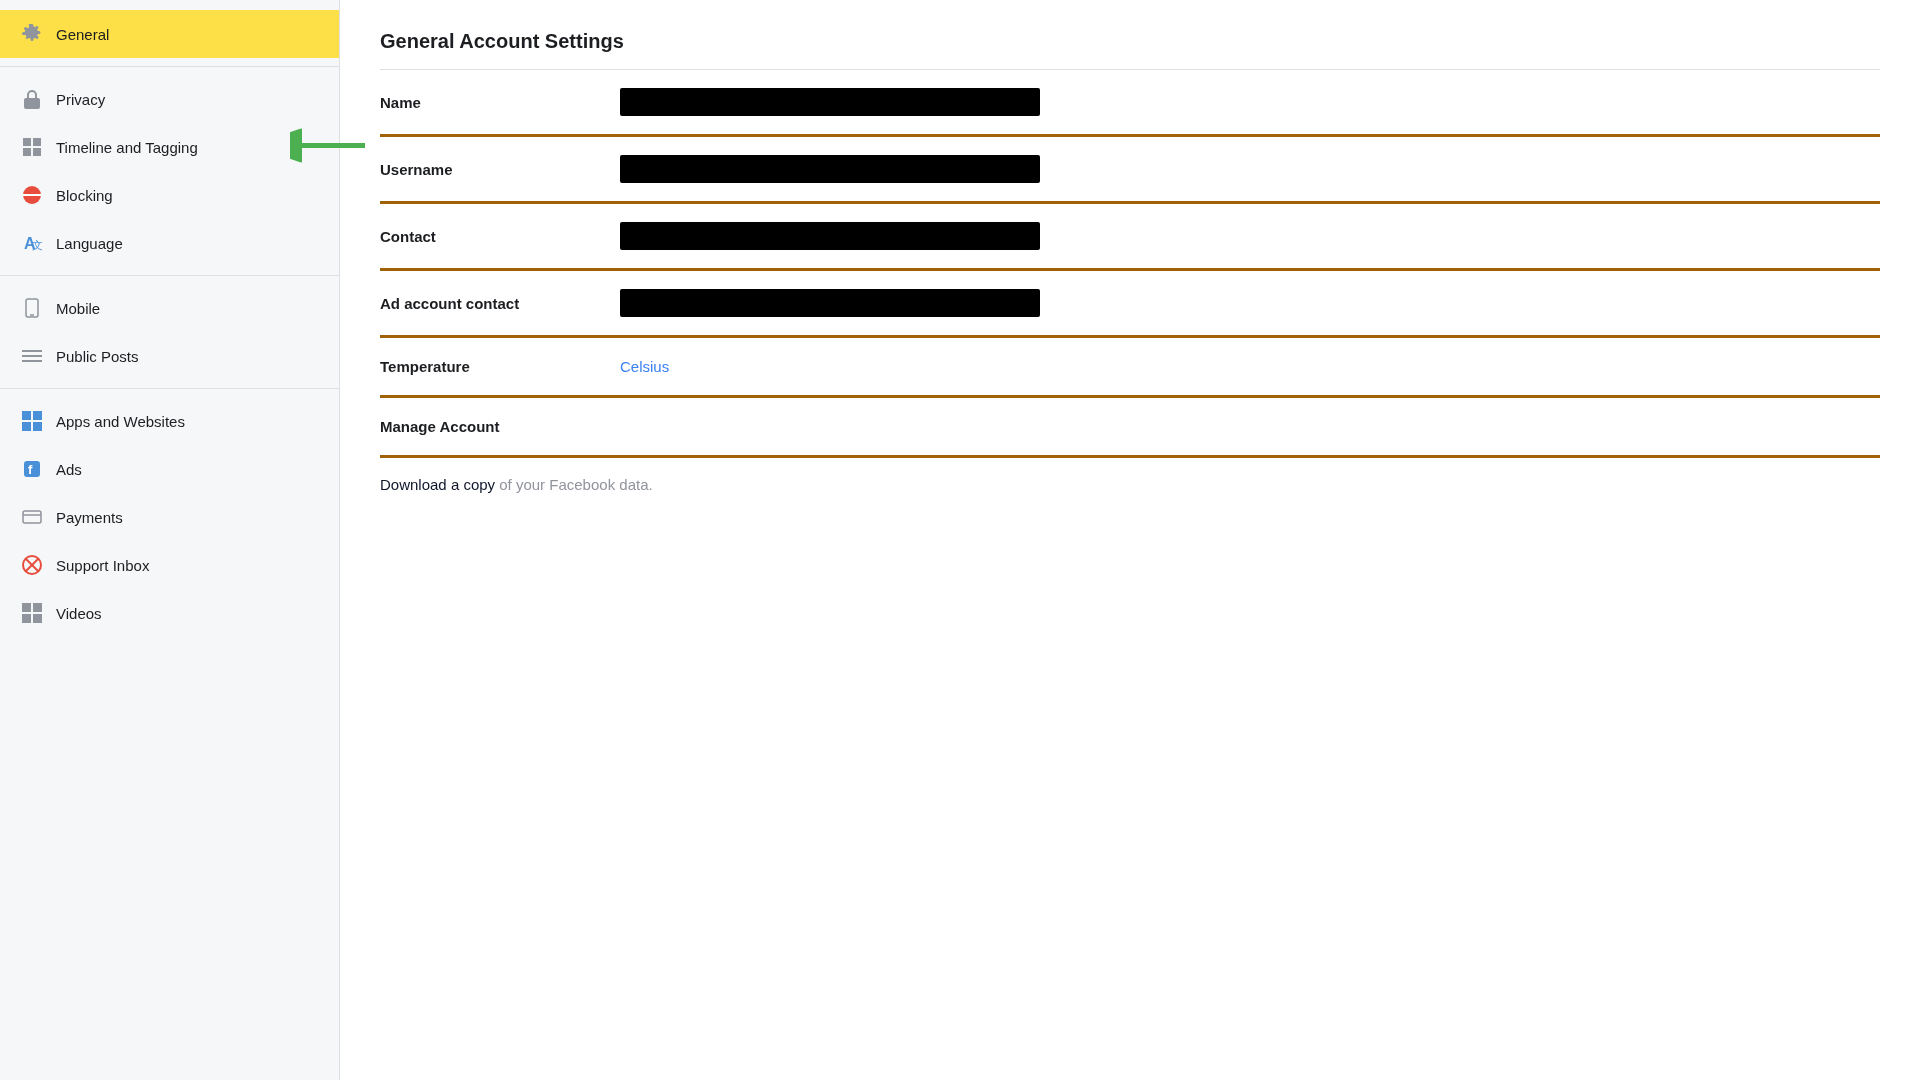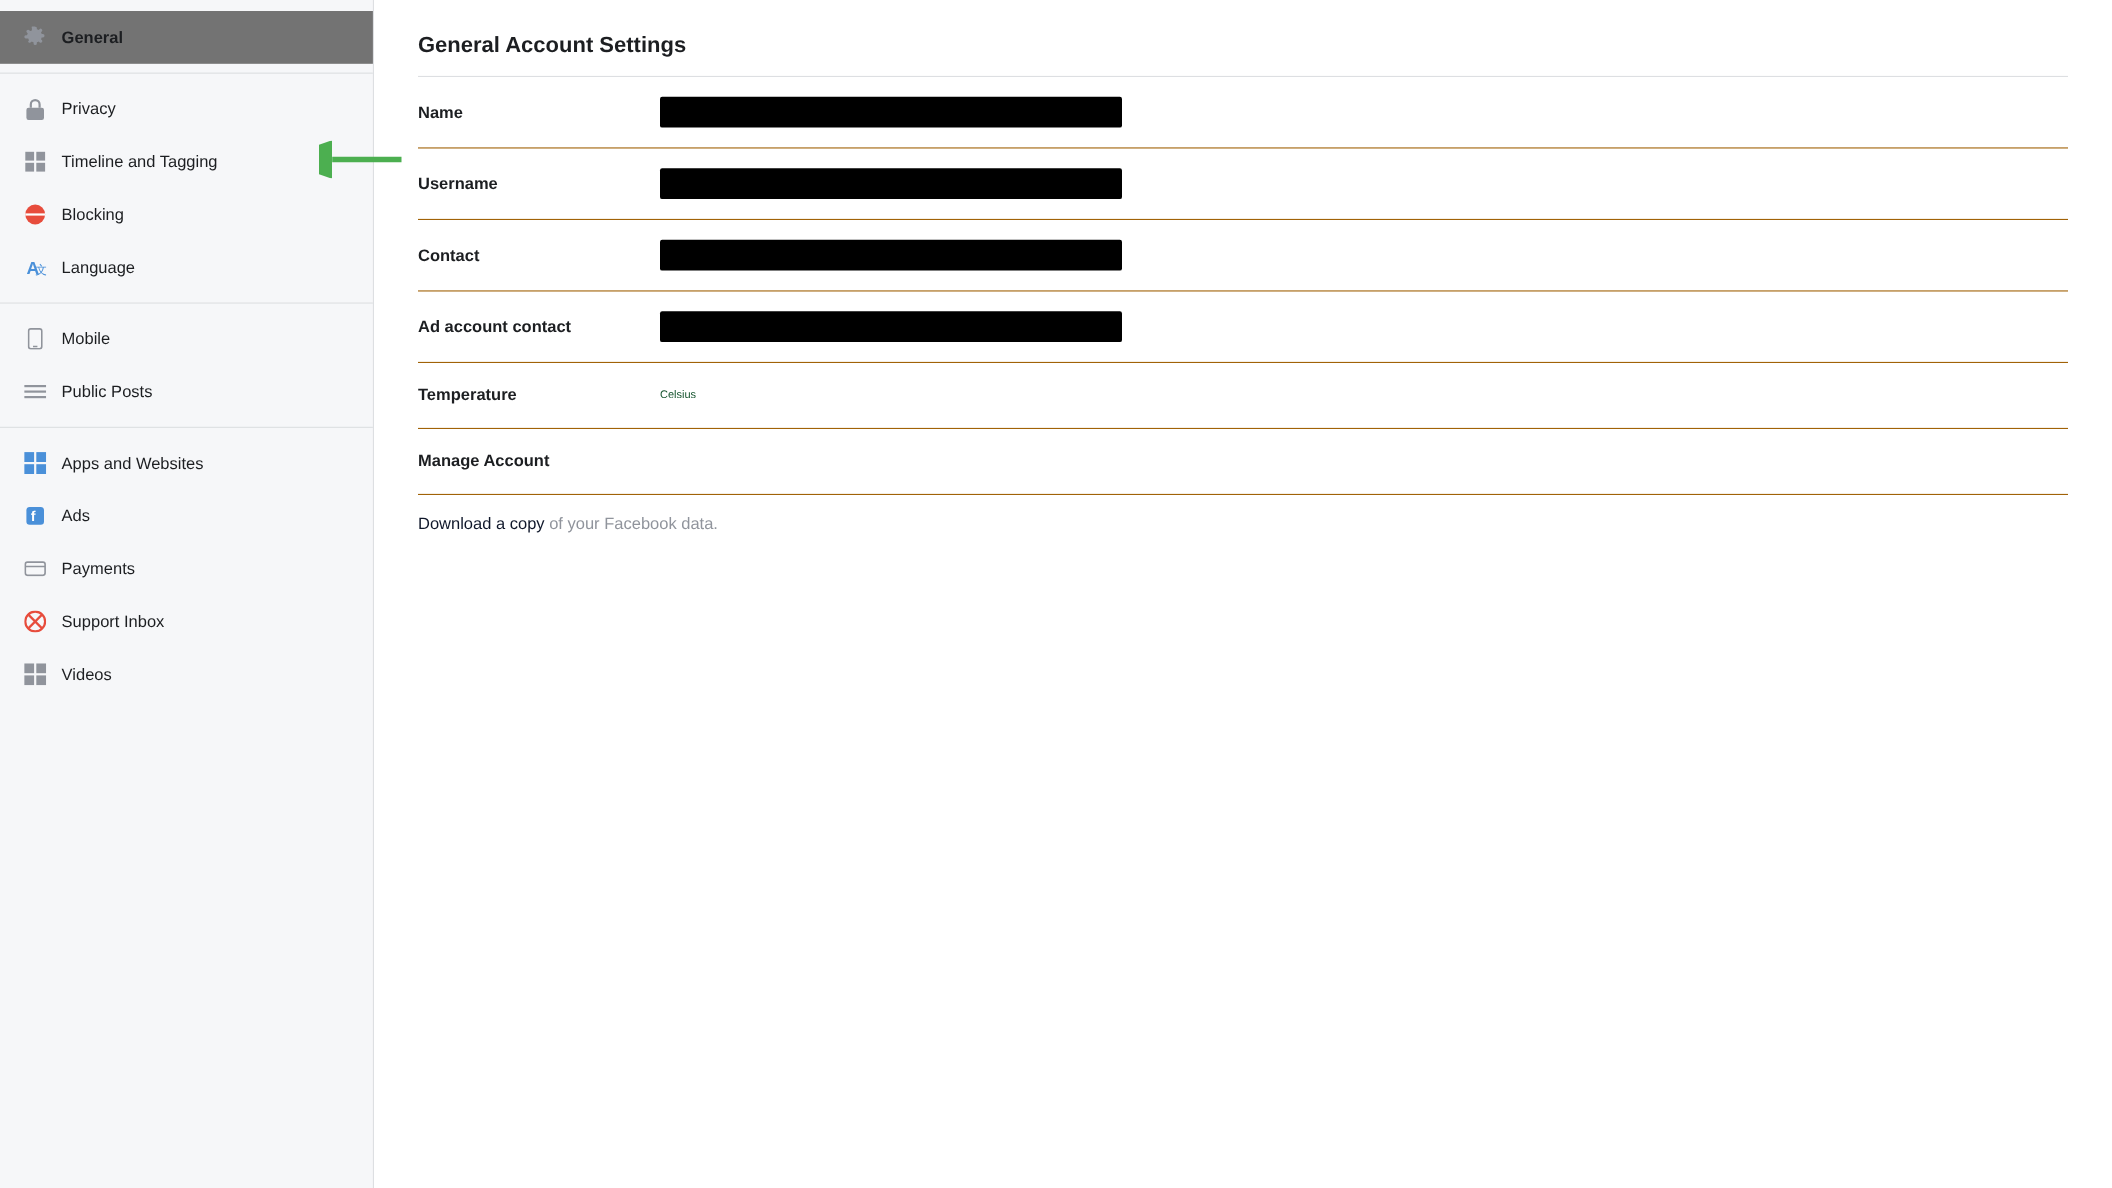--- a/index.html
+++ b/index.html
@@ -25,22 +25,22 @@
       display: flex;
       align-items: center;
       padding: 10px 18px;
       cursor: pointer;
       font-size: 15px;
       color: #1c1e21;
       border-radius: 0;
       position: relative;
     }
     .sidebar-item.active {
-      background: #737373;
-      font-weight: bold;
+      background: #fde047;
+      font-weight: normal;
     }
     .sidebar-item .icon {
       width: 28px;
       height: 28px;
       margin-right: 10px;
       display: flex;
       align-items: center;
       justify-content: center;
       font-size: 18px;
       flex-shrink: 0;
@@ -64,37 +64,38 @@
     }
     .divider {
       border: none;
       border-top: 1px solid #dddfe2;
       margin-bottom: 0;
     }
     .settings-row {
       display: flex;
       align-items: center;
       padding: 18px 0;
-      border-bottom: 1px solid #a16207;
+      border-bottom: 3px solid #a16207;
       min-height: 60px;
+      gap: 20px;
     }
     .settings-row:last-of-type {
       border-bottom: none;
     }
     .row-label {
       width: 220px;
       min-width: 220px;
       font-weight: bold;
       font-size: 15px;
       color: #1c1e21;
     }
     .row-value {
       flex: 1;
-      font-size: 10px;
-      color: #14532d;
+      font-size: 15px;
+      color: #3b82f6;
     }
     .row-value.black-bar {
       background: #000;
       height: 28px;
       width: 420px;
       max-width: 420px;
       border-radius: 2px;
     }
     .download-link {
       color: #0f172a;

